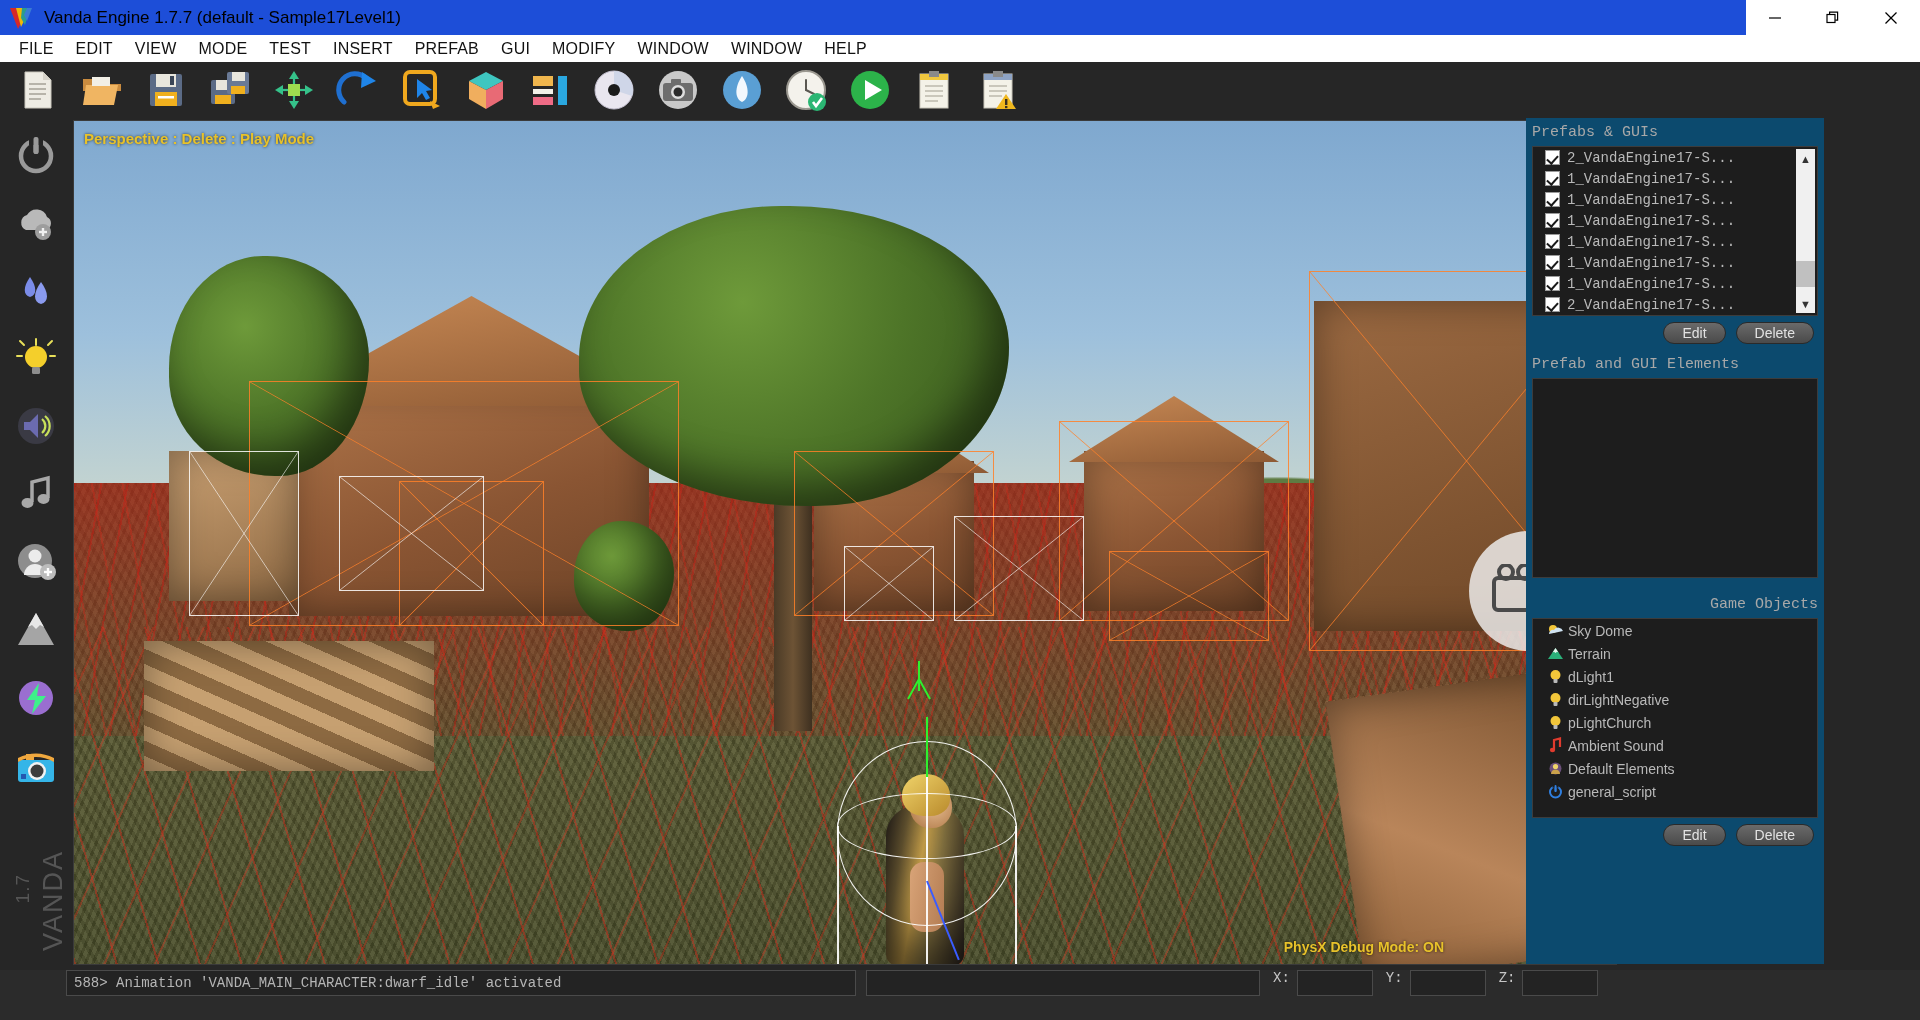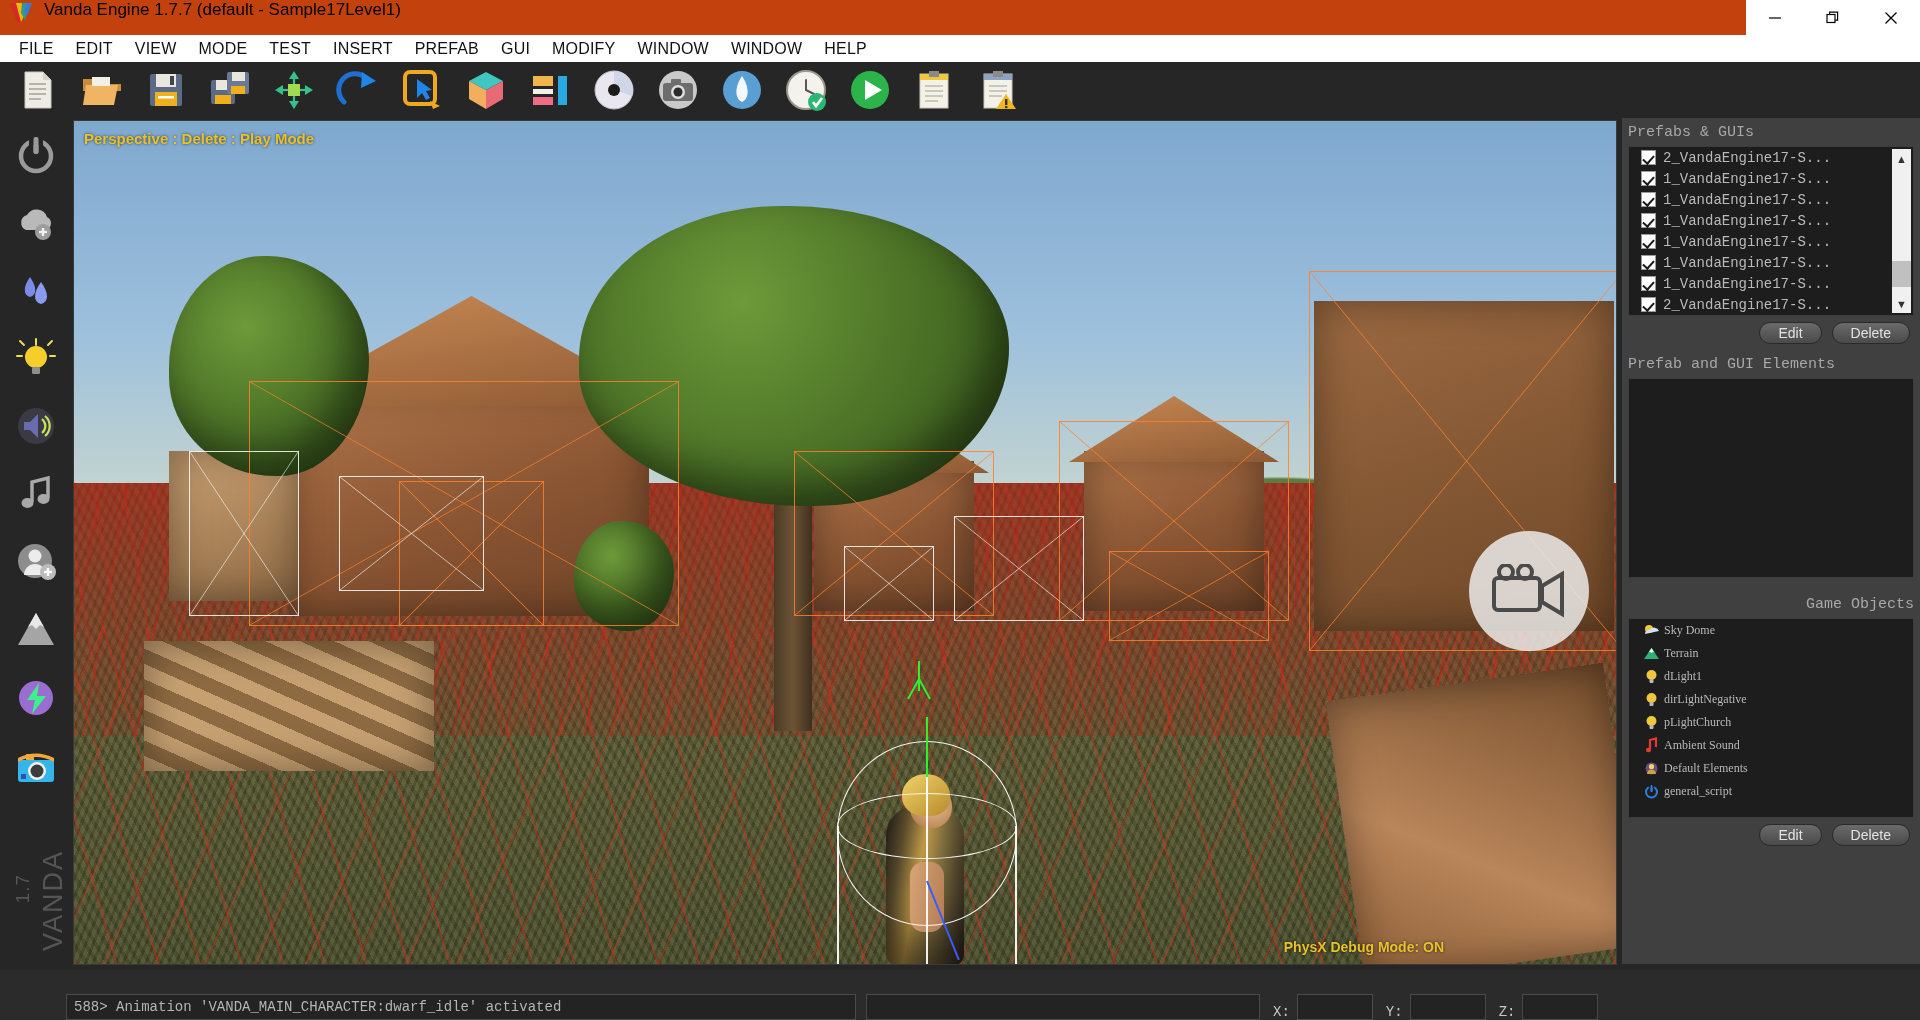--- a/index.html
+++ b/index.html
@@ -7,22 +7,22 @@
     width: 1920px; height: 1020px;
     overflow: hidden;
     font-family: "Liberation Sans", sans-serif;
     background: #262626;
   }
   body { position: relative; }
 
   
   #titlebar {
     position: absolute; top: 0; left: 0; width: 1920px; height: 35px;
-    background: #c2410c;
-    display: flex; align-items: flex-start;
+    background: #1d4ed8;
+    display: flex; align-items: center;
   }
   #app-logo { width: 26px; height: 26px; margin-left: 8px; flex: none; }
   #title-text {
     margin-left: 10px; font-size: 17px; color: #000; white-space: nowrap;
     font-family: "Liberation Sans", sans-serif;
   }
   #winbtns { margin-left: auto; display: flex; height: 35px; }
   .winbtn {
     width: 58px; height: 35px; display: flex; align-items: center; justify-content: center;
     background: #ffffff;
@@ -185,22 +185,22 @@
   .gizmo-line { position:absolute; background: rgba(255,255,255,.92); }
   .gizmo-ell {
     position:absolute; border: 1.5px solid rgba(255,255,255,.92);
     border-radius: 50%; background: transparent;
   }
   #axis-y { position:absolute; width:2px; background:#2ef02e; }
   #axis-z { position:absolute; width:2px; background:#3a5cff; }
 
   
   #rightpanel {
-    position: absolute; left: 1622px; top: 118px; width: 298px; height: 846px;
-    background: #404040;
+    position: absolute; left: 1526px; top: 118px; width: 298px; height: 846px;
+    background: #0c4a6e;
   }
   .panel-title {
     color: #a8a8a8; font-size: 15px; font-family: "Liberation Mono", monospace;
     padding: 6px 6px 5px 6px;
   }
   .listbox {
     background: #1d1d1d; border: 1px solid #3c3c3c; margin: 0 6px;
     position: relative; overflow: hidden;
   }
   .list-row {
@@ -231,30 +231,30 @@
   }
   .btnrow { display: flex; justify-content: flex-end; gap: 10px; padding: 6px 10px 0 0; }
   .gbtn {
     background: linear-gradient(#6a6a6a, #4a4a4a); color: #e2e2e2;
     border: 1px solid #2a2a2a; border-radius: 11px;
     font-size: 14px; padding: 2px 18px;
     font-family: "Liberation Sans", sans-serif;
   }
   .go-row {
     display: flex; align-items: center; height: 23px; padding-left: 14px;
-    color: #b9b9b9; font-size: 12px; font-family: Liberation Serif, serif;
+    color: #b9b9b9; font-size: 14px; font-family: Liberation Sans, sans-serif;
     white-space: nowrap;
   }
   .go-ico { width: 17px; height: 17px; margin-right: 4px; flex: none; }
   .go-ico svg { display: block; }
 
   
   #statusbar {
     position: absolute; left: 0; top: 970px; width: 1920px; height: 50px;
-    background: #2b2b2b; display: flex; align-items: flex-end; padding: 0 0 0 66px;
+    background: #2b2b2b; display: flex; align-items: flex-start; padding: 0 0 0 66px;
   }
   .sfield {
     background: #232323; border: 1px solid #4a4a4a; height: 26px;
     color: #b5b5b5; font-size: 14px; font-family: "Liberation Mono", monospace;
     display: flex; align-items: center; padding-left: 7px; white-space: nowrap;
     overflow: hidden;
   }
   #status-log { width: 790px; }
   #status-cmd { width: 394px; margin-left: 10px; }
   .coordlbl {

